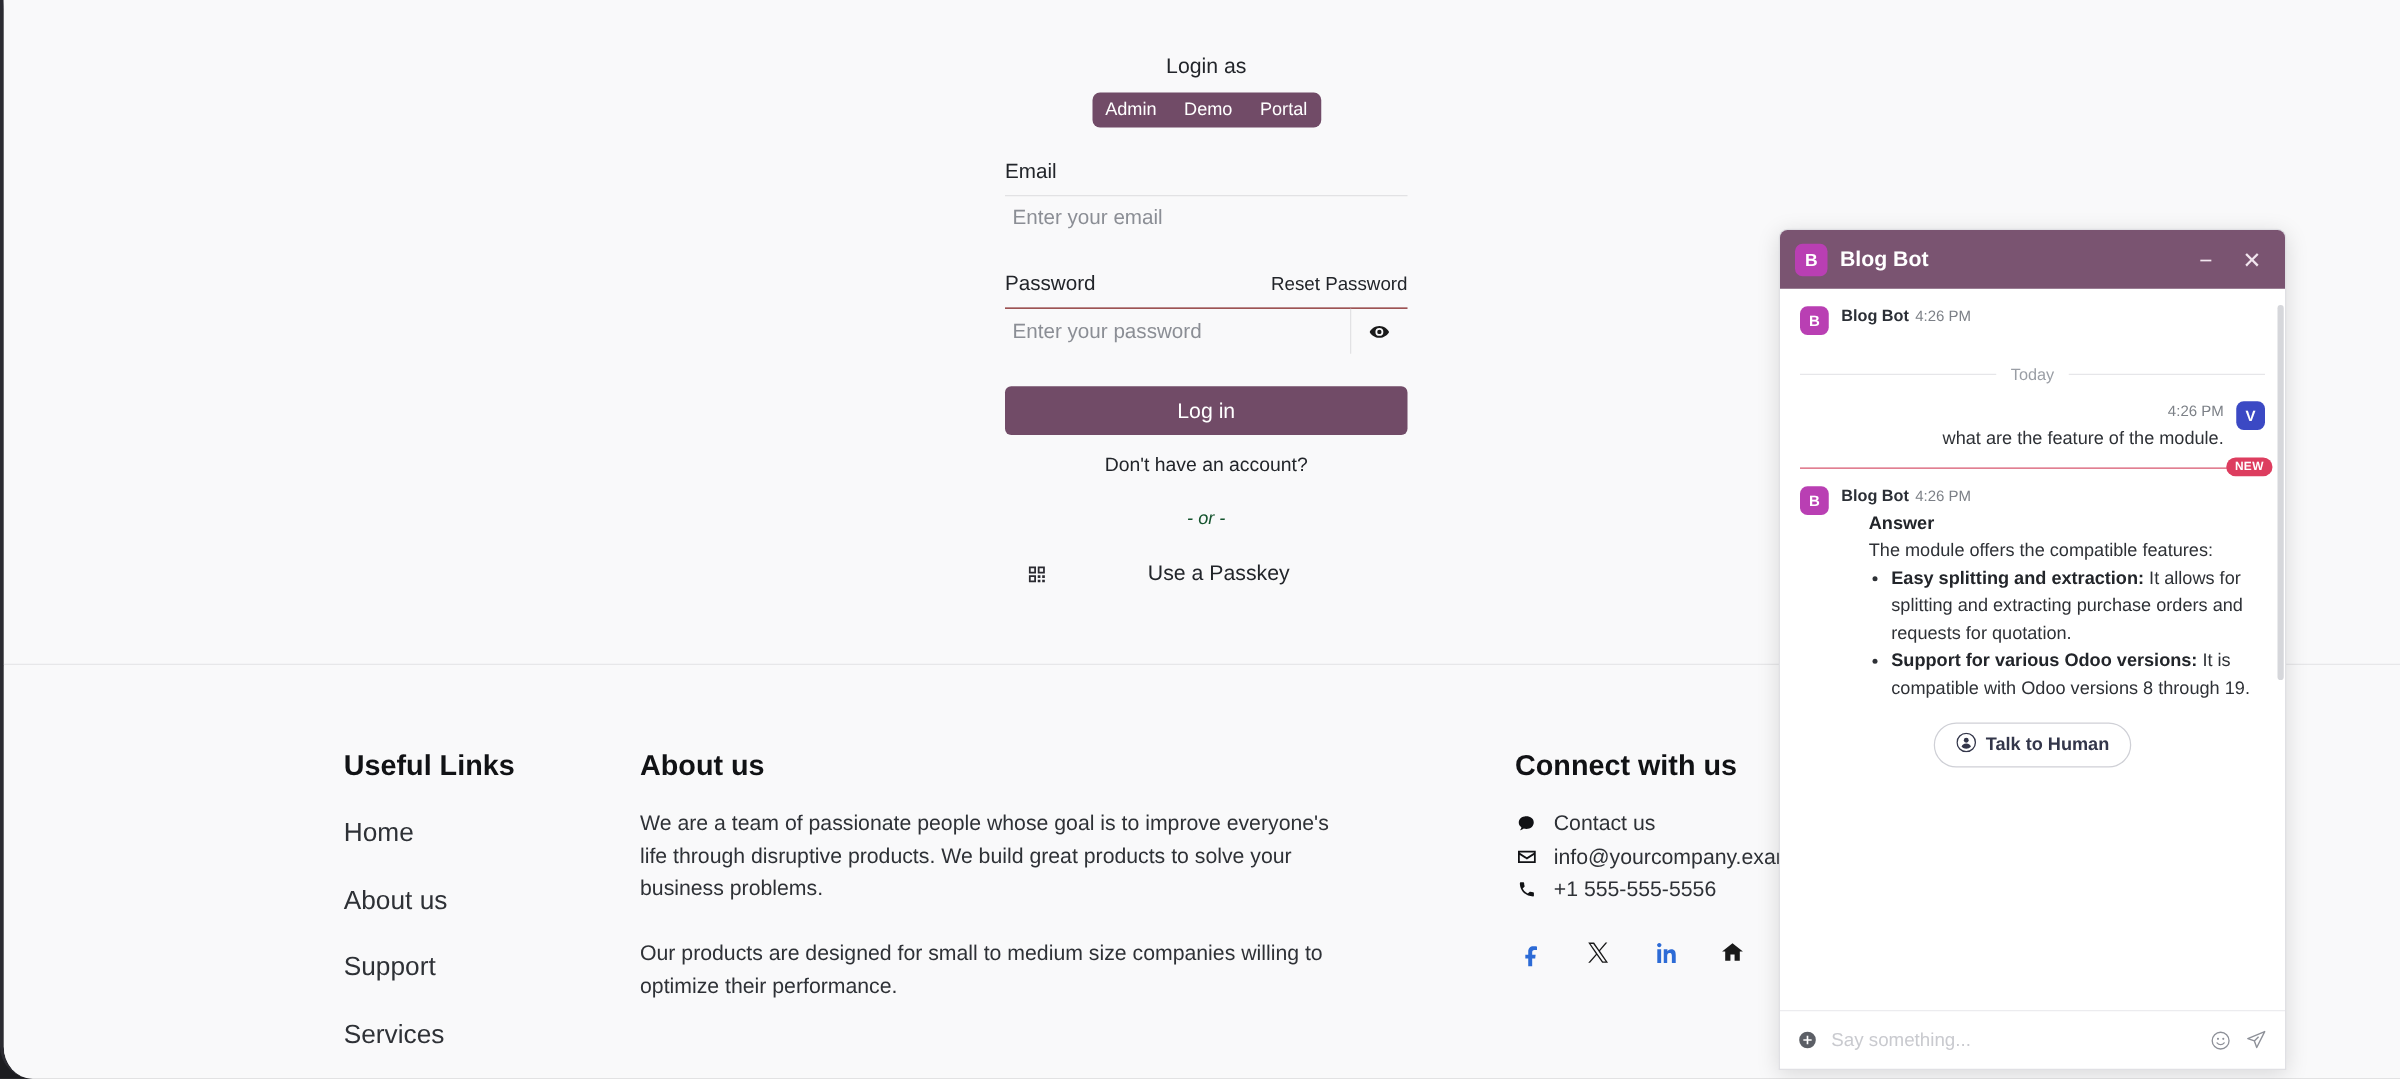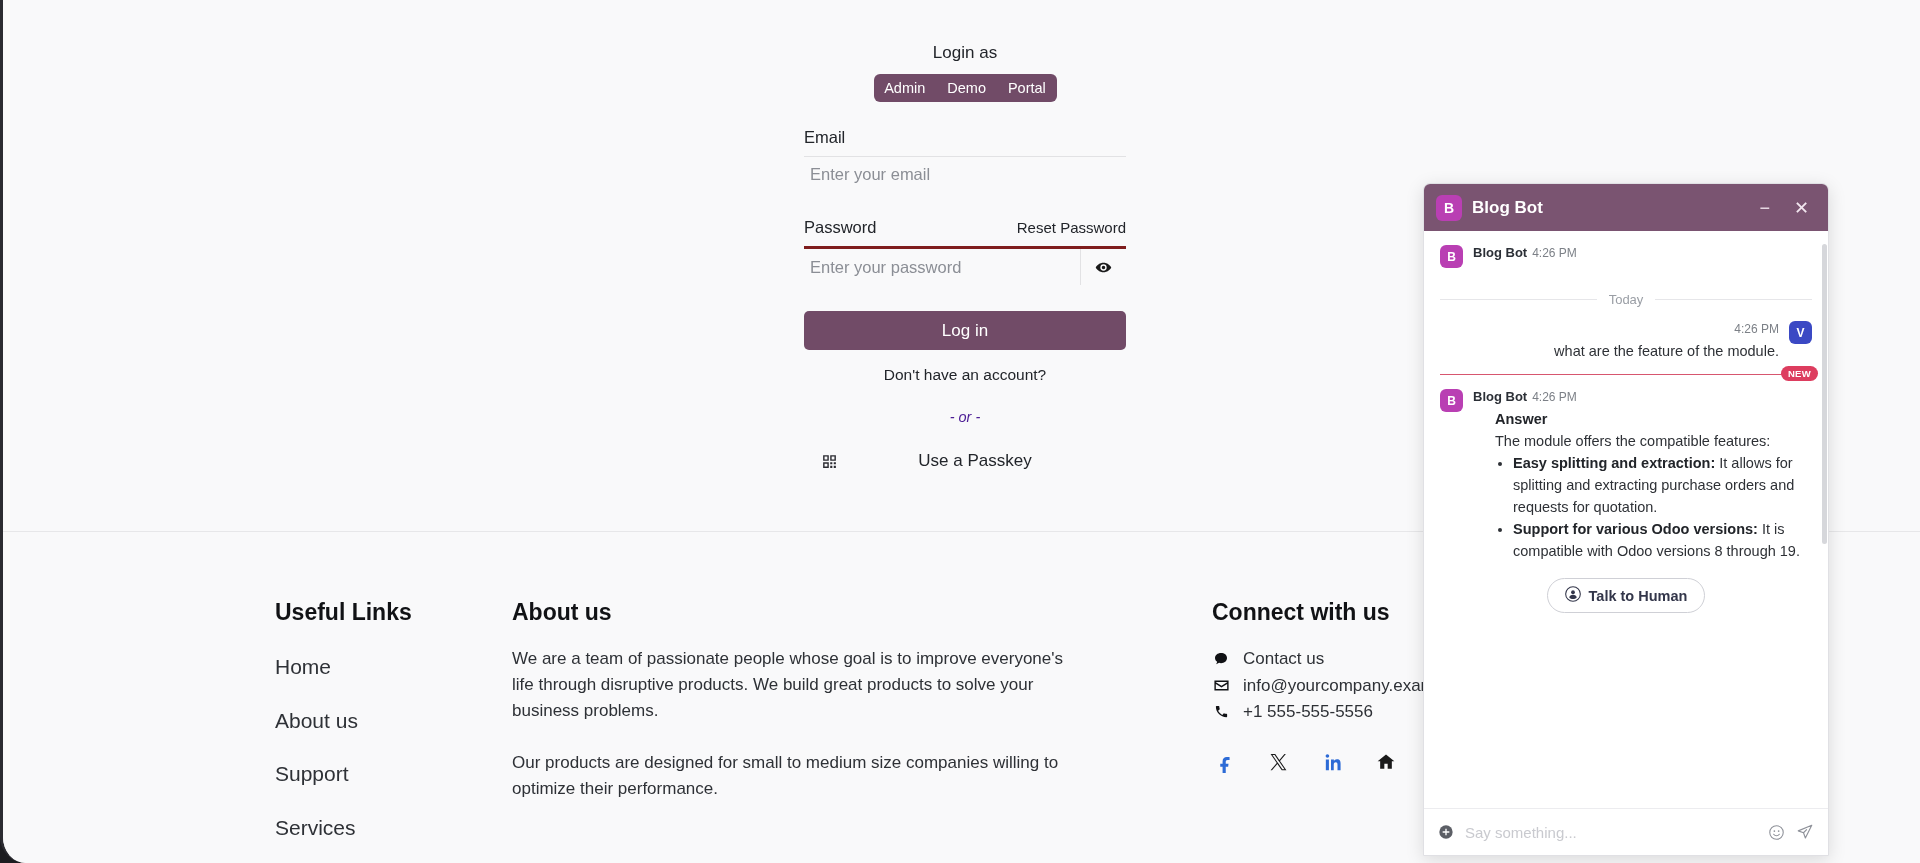--- a/index.html
+++ b/index.html
@@ -49,41 +49,41 @@
   }
   .text-input {
     width: 100%; height: 36px; margin-top: 9px;
     border: none; border-top: 1px solid #e2e2e4;
     background: transparent; outline: none;
     font-family: "Liberation Sans", sans-serif; font-size: 16.5px;
     color: #22252a; padding: 0 6px 0 6px;
   }
   .text-input::placeholder { color: #8b8e95; }
   .pw-wrap { position: relative; display: flex; align-items: stretch; margin-top: 9px;
-             border-top: 3px solid #7f1d1d; }
+             border-top: 1px solid #7f1d1d; }
   .pw-wrap .text-input { margin-top: 0; border-top: none; flex: 1; }
   .pw-toggle {
     width: 46px; border: none; border-left: 1px solid #e2e2e4;
     background: transparent; cursor: pointer;
     display: flex; align-items: center; justify-content: center;
     color: #1a1a1a;
   }
   .login-btn {
     width: 100%; height: 39px; margin-top: 26px;
     background: #714b67; color: #fff; border: none; border-radius: 5px;
     font-family: "Liberation Sans", sans-serif; font-size: 17px;
     cursor: pointer;
   }
   .no-account {
     display: block; text-align: center; margin-top: 16px;
     font-size: 15.5px; color: #22252a; text-decoration: none;
   }
   .or-sep {
     text-align: center; margin-top: 25px;
-    font-size: 14.5px; font-style: italic; color: #4c1d95;
+    font-size: 14.5px; font-style: italic; color: #14532d;
   }
   .passkey-row {
     display: flex; align-items: center; margin-top: 26px; gap: 0;
   }
   .passkey-icon { width: 50px; display: flex; justify-content: center; color: #2b2b31; }
   .passkey-btn {
     flex: 1; background: transparent; border: none; cursor: pointer;
     font-family: "Liberation Sans", sans-serif; font-size: 17px; color: #22252a;
     text-align: center; padding-right: 30px;
   }

